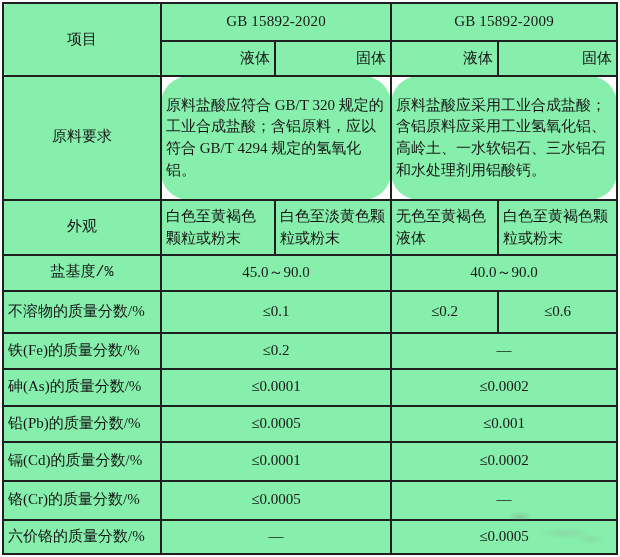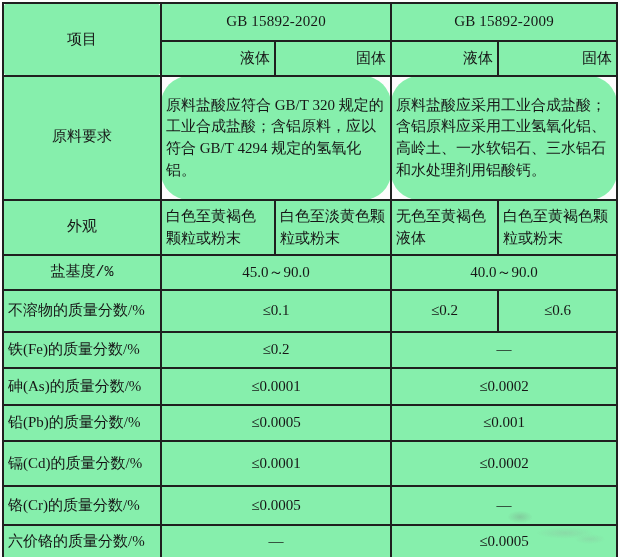--- a/index.html
+++ b/index.html
@@ -130,21 +130,21 @@
         <td class="val" colspan="2">≤0.0001</td>
         <td class="val" colspan="2">≤0.0002</td>
       </tr>
 
       <tr style="height:36px">
         <td class="rowlabel-left">铅(Pb)的质量分数/%</td>
         <td class="val" colspan="2">≤0.0005</td>
         <td class="val" colspan="2">≤0.001</td>
       </tr>
 
-      <tr style="height:45px">
+      <tr style="height:39px">
         <td class="rowlabel-left">镉(Cd)的质量分数/%</td>
         <td class="val" colspan="2">≤0.0001</td>
         <td class="val" colspan="2">≤0.0002</td>
       </tr>
 
       <tr style="height:39px">
         <td class="rowlabel-left">铬(Cr)的质量分数/%</td>
         <td class="val" colspan="2">≤0.0005</td>
         <td class="val" colspan="2">—</td>
       </tr>

